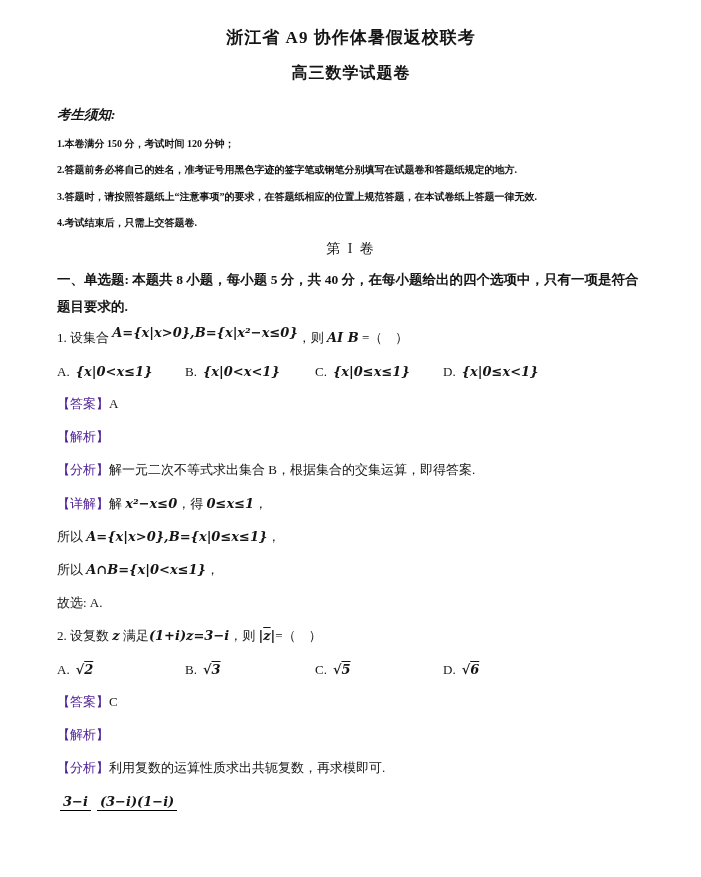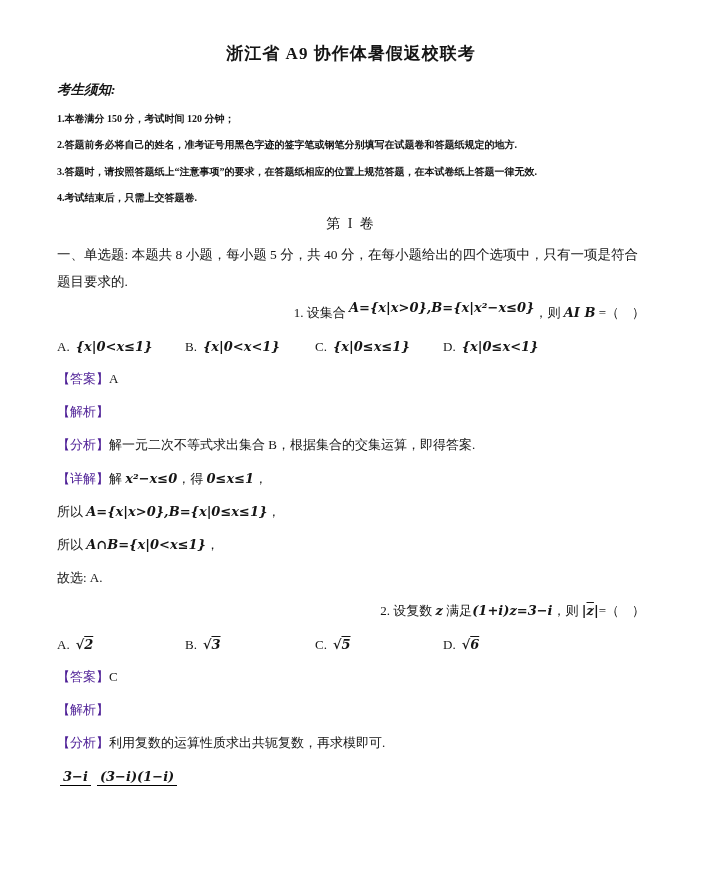--- a/index.html
+++ b/index.html
@@ -1,51 +1,52 @@
 <!DOCTYPE html>
 <html><head>
 <meta charset="utf-8">
 <style>
   html,body{margin:0;padding:0;background:#ffffff;}
   .page{
     position:relative;
     width:701px;height:877px;
     box-sizing:border-box;
     background:#ffffff;
-    padding:42px 56px 0 57px;
+    padding:26px 56px 0 57px;
     font-family:"Liberation Serif",serif;
     color:#151515;
     overflow:hidden;
   }
   .center{text-align:center;}
   .doc-title{font-size:17px;font-weight:bold;margin:0 0 14px 0;letter-spacing:1px;}
   .doc-subtitle{font-size:16px;font-weight:bold;margin:0 0 20px 0;letter-spacing:1px;}
   .notice-head{font-size:13.5px;font-weight:bold;margin:0 0 7px 0;line-height:1.7;font-style:italic;}
   .notice{font-size:10px;font-weight:bold;margin:0 0 7px 0;line-height:1.95;}
   .part-heading{font-size:14px;font-weight:normal;margin:4px 0 8px 0;letter-spacing:2px;}
-  .instr{font-size:13.5px;font-weight:normal;line-height:2.0;margin:0 0 8px 0;}
+  .instr{font-size:13.5px;font-weight:bold;line-height:2.0;margin:0 0 8px 0;}
   .row{font-size:13px;line-height:1.55;margin:0 0 13px 0;}
-  .stem{margin-bottom:10px;text-align:right;}
+  .stem{margin-bottom:10px;}
   .math{font-family:"DejaVu Serif",serif;font-weight:bold;font-style:italic;}
   .raise{position:relative;top:-5px;display:inline-block;}
   .tag{color:#4c1d95;}
   .opts{display:grid;grid-template-columns:128px 130px 128px auto;font-size:13px;margin:16px 0 14px 0;}
   .opt .lbl{font-family:"Liberation Serif",serif;font-style:normal;font-weight:normal;margin-right:6px;}
   .ov{text-decoration:overline;}
   .rad{text-decoration:overline;}
   .frac{display:inline-flex;flex-direction:column;vertical-align:middle;text-align:center;line-height:1.2;margin:0 3px;}
   .frac .num{border-bottom:1.3px solid #000;padding:0 3px;}
   .fracline{margin-top:4px;}
 </style>
 </head>
 <body>
 
 <div class="page">
 
   <p class="doc-title center">浙江省 A9 协作体暑假返校联考</p>
+  <p class="doc-subtitle center">高三数学试题卷</p>
 
   <p class="notice-head">考生须知:</p>
   <p class="notice">1.本卷满分 150 分，考试时间 120 分钟；</p>
   <p class="notice">2.答题前务必将自己的姓名，准考证号用黑色字迹的签字笔或钢笔分别填写在试题卷和答题纸规定的地方.</p>
   <p class="notice">3.答题时，请按照答题纸上“注意事项”的要求，在答题纸相应的位置上规范答题，在本试卷纸上答题一律无效.</p>
   <p class="notice">4.考试结束后，只需上交答题卷.</p>
 
   <p class="part-heading center">第 I 卷</p>
   <p class="instr">一、单选题: 本题共 8 小题，每小题 5 分，共 40 分，在每小题给出的四个选项中，只有一项是符合题目要求的.</p>
 

